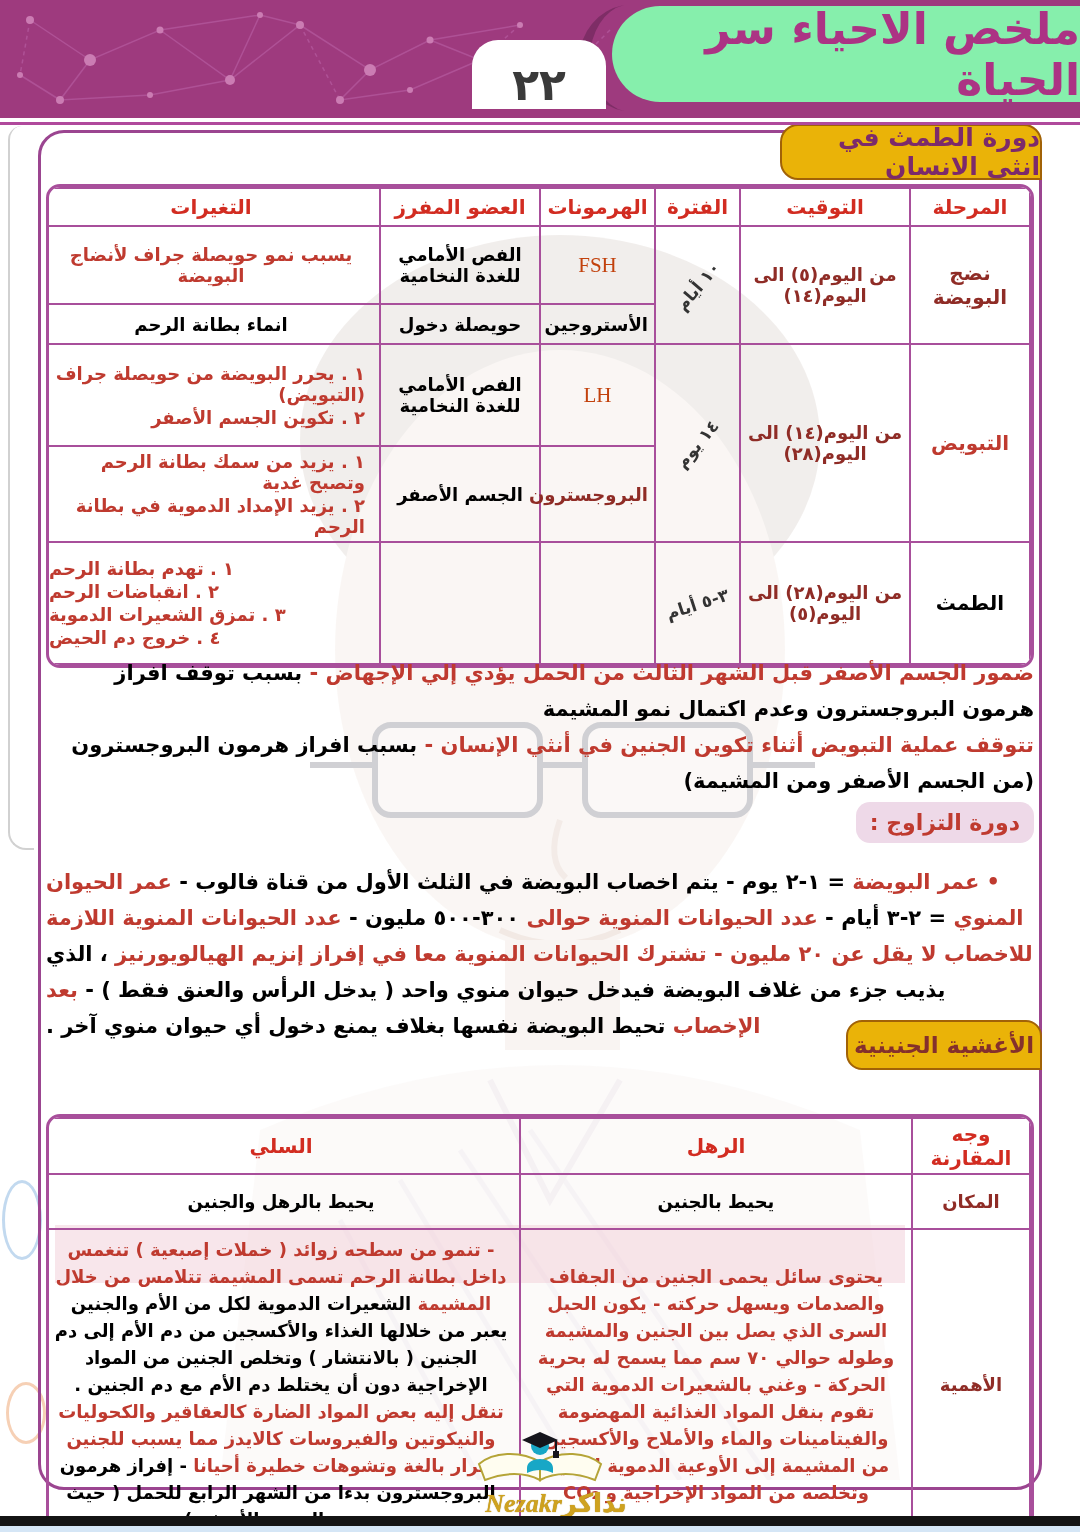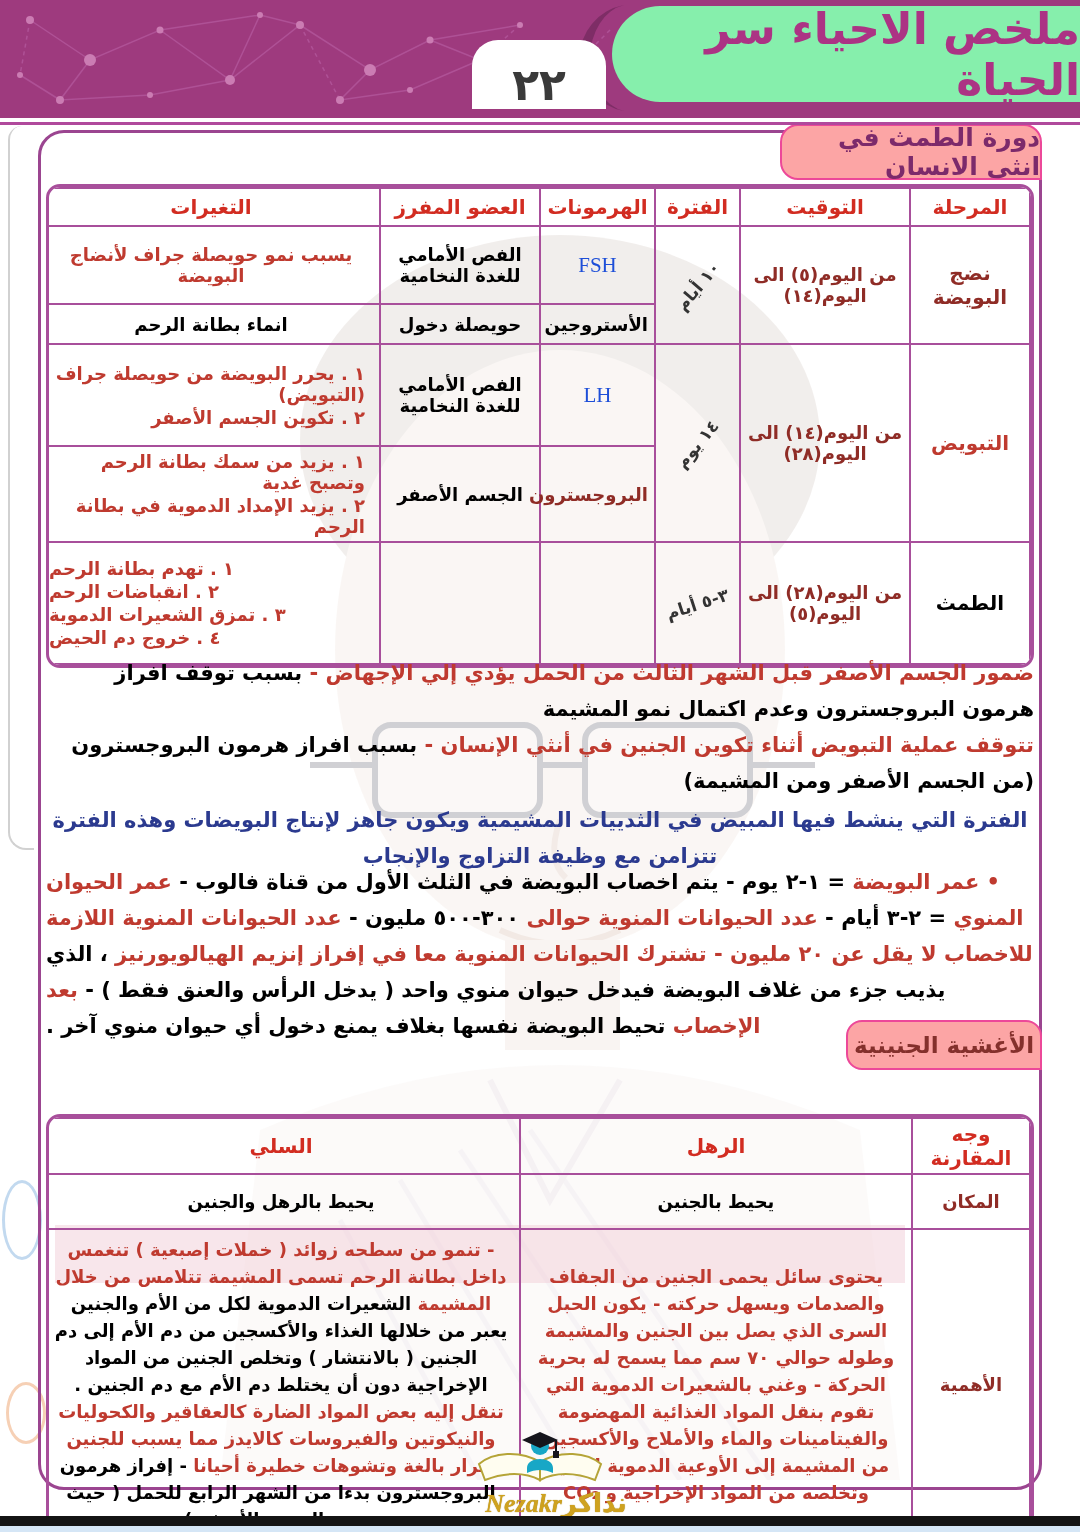--- a/index.html
+++ b/index.html
@@ -24,35 +24,35 @@
   .page-tab .num { font-size:44px; font-weight:bold; color:#3a3a3a; line-height:1.1; }
   .hdr-line { position:absolute; top:122px; left:0; width:1080px; height:3px; background:#b0499c; z-index:6; }
   
   .curl { position:absolute; left:8px; top:126px; width:26px; height:724px;
     border-left:2px solid #c6c6c6; border-bottom:2px solid #c6c6c6; border-radius:14px 0 0 18px; opacity:.8; z-index:1; }
   .doodle { position:absolute; border-radius:50%; z-index:1; }
   .watermark { position:absolute; left:160px; top:220px; z-index:0; opacity:.32; }
   .frame { position:absolute; left:38px; top:130px; width:1004px; height:1360px;
     border:3px solid #9b4590; border-radius:26px; z-index:1; }
   .sec-box {
-    position:absolute; background:#fca5a5; border:2px solid #ec4899; z-index:3;
+    position:absolute; background:#eab308; border:2px solid #a16207; z-index:3;
     display:flex; align-items:center; justify-content:center; font-weight:bold;
   }
   #sec1 { left:780px; top:124px; width:262px; height:56px; border-radius:18px 18px 0 18px; font-size:25px; color:#7c2a6b; }
   #sec2 { left:846px; top:1020px; width:196px; height:50px; border-radius:16px 16px 0 16px; font-size:23px; color:#84302c; }
   
   .twrap { position:absolute; z-index:2; border:3px solid #a84f9b; border-radius:14px; overflow:hidden; background:transparent; }
   #t1wrap { left:46px; top:184px; width:988px; }
   #t2wrap { left:46px; top:1114px; width:988px; }
   table { border-collapse:collapse; width:100%; table-layout:fixed; position:relative; z-index:1; }
   th,td { border:2.5px solid #a84f9b; vertical-align:middle; padding:3px 6px; text-align:center; }
   th { color:#d22c21; font-size:20px; font-weight:bold; height:38px; }
   td { font-size:18px; font-weight:bold; }
   .red { color:#bf3a2f; } .blue { color:#000000; } .maroon { color:#8f2c26; } .dark { color:#333; }
-  .latin { font-family:"Liberation Serif", serif; font-weight:normal; font-size:21px; color:#1d4ed8; }
+  .latin { font-family:"Liberation Serif", serif; font-weight:normal; font-size:21px; color:#c2410c; }
   .c-stage { font-size:20px; }
   .rot { display:inline-block; transform:rotate(-50deg); white-space:nowrap; font-size:17px; }
   .rot2 { display:inline-block; transform:rotate(-18deg); white-space:nowrap; font-size:17px; }
   .chg { text-align:right; padding-right:14px; }
   .chg div { padding:1px 0; }
   .chg-center div { text-align:left; }
   .band { position:absolute; left:6px; right:126px; top:108px; height:58px; background:rgba(242,205,216,.5); z-index:0; }
   #t2wrap td.cell-imp { font-size:18px; line-height:1.5; text-align:center; padding:6px 10px; }
   
   .para { position:absolute; left:46px; width:988px; z-index:2; font-size:21px; font-weight:bold; line-height:36px; text-align:right; }
@@ -203,21 +203,21 @@
 </div>
 
 <div class="para" id="note1">
   <span class="red">ضمور الجسم الأصفر قبل الشهر الثالث من الحمل يؤدي إلي الإجهاض - </span><span class="blue">بسبب توقف افراز هرمون البروجسترون وعدم اكتمال نمو المشيمة</span>
 </div>
 <div class="para" id="note2">
   <span class="red">تتوقف عملية التبويض أثناء تكوين الجنين في أنثي الإنسان - </span><span class="blue">بسبب افراز هرمون البروجسترون (من الجسم الأصفر ومن المشيمة)</span>
 </div>
 
 <div class="mating">
-  <span class="bod">الفترة التي ينشط فيها المبيض في الثدييات المشيمية ويكون جاهز لإنتاج البويضات وهذه الفترة تتزامن مع وظيفة التزاوج والإنجاب</span>
+  <span class="lbl">دورة التزاوج :</span>
 </div>
 
 <div class="para" id="bullets">
   <span class="red">• عمر البويضة </span><span class="blue">= ١-٢ يوم - يتم اخصاب البويضة في الثلث الأول من قناة فالوب - </span><span class="red">عمر الحيوان المنوي </span><span class="blue">= ٢-٣ أيام - </span><span class="red">عدد الحيوانات المنوية حوالى </span><span class="blue">٣٠٠-٥٠٠ مليون - </span><span class="red">عدد الحيوانات المنوية اللازمة للاخصاب لا يقل عن ٢٠ مليون - تشترك الحيوانات المنوية معا في إفراز إنزيم الهيالويورنيز </span><span class="blue">، الذي يذيب جزء من غلاف البويضة فيدخل حيوان منوي واحد ( يدخل الرأس والعنق فقط ) - </span><span class="red">بعد الإخصاب </span><span class="blue">تحيط البويضة نفسها بغلاف يمنع دخول أي حيوان منوي آخر .</span>
 </div>
 
 <div class="sec-box" id="sec2">
   <span>الأغشية الجنينية</span>
 </div>
 

